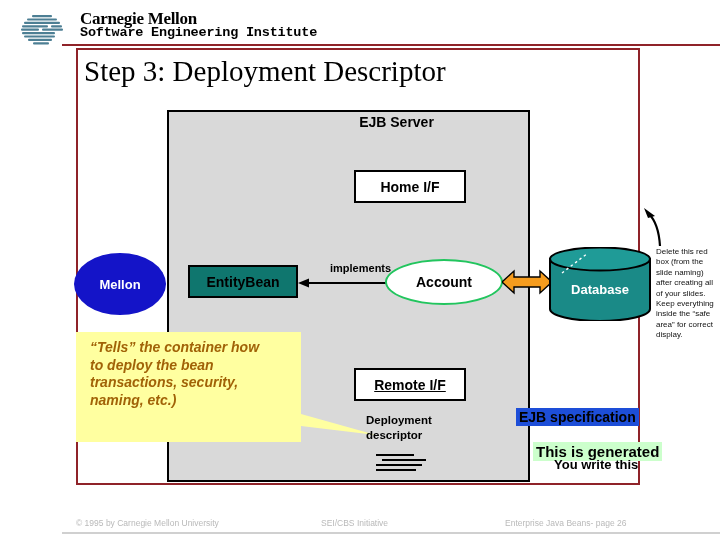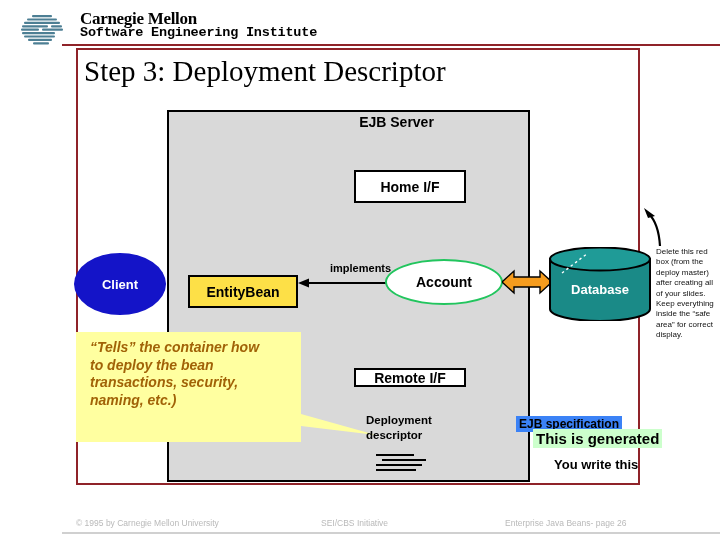--- a/index.html
+++ b/index.html
@@ -120,21 +120,21 @@
     border: 2px solid #000000;
     box-sizing: border-box;
     display: flex;
     align-items: center;
     justify-content: center;
     font-size: 14px;
     font-weight: bold;
     color: #000000;
   }
   #home-iface { left: 354px; top: 170px; width: 112px; height: 33px; }
-  #remote-iface { left: 354px; top: 368px; width: 112px; height: 19px; }
+  #remote-iface { left: 354px; top: 368px; width: 112px; height: 33px; text-decoration: underline; }
 
   
   #client-ellipse {
     position: absolute;
     left: 74px;
     top: 253px;
     width: 92px;
     height: 62px;
     background: #1414c8;
     border-radius: 50%;
@@ -143,24 +143,24 @@
     justify-content: center;
     color: #ffffff;
     font-size: 13px;
     font-weight: bold;
   }
 
   
   #entity-bean {
     position: absolute;
     left: 188px;
-    top: 275px;
+    top: 265px;
     width: 110px;
     height: 33px;
-    background: #fde047;
+    background: #0f766e;
     border: 2px solid #000000;
     box-sizing: border-box;
     display: flex;
     align-items: center;
     justify-content: center;
     font-size: 14px;
     font-weight: bold;
     color: #000000;
   }
 
@@ -272,28 +272,27 @@
   
   .legend-chip {
     position: absolute;
     font-weight: bold;
     color: #000000;
     white-space: nowrap;
   }
   #legend-spec {
     left: 516px;
     top: 408px;
-    background: #3b82f6;
-    font-size: 12px;
+    background: #1d4ed8;
+    font-size: 14px;
     padding: 1px 3px;
-    margin-top: 8px;
   }
   #legend-generated {
     left: 533px;
-    top: 429px;
+    top: 442px;
     background: #ccffcc;
     font-size: 15px;
     padding: 1px 3px;
   }
   #legend-written {
     left: 551px;
     top: 456px;
     background: transparent;
     font-size: 13px;
     padding: 1px 3px;
@@ -369,21 +368,21 @@
 
   <div id="red-box"></div>
 
   <div id="slide-title">Step 3: Deployment Descriptor</div>
 
   <div id="ejb-server-box"></div>
   <div id="ejb-server-label">EJB Server</div>
 
   <div id="home-iface" class="iface-box">Home I/F</div>
 
-  <div id="client-ellipse">Client</div>
+  <div id="client-ellipse">Mellon</div>
 
   <div id="entity-bean">EntityBean</div>
 
   <div id="implements-label">implements</div>
   <div id="implements-arrow">
     <svg width="92" height="12" viewBox="0 0 92 12" xmlns="http://www.w3.org/2000/svg">
       <line x1="10" y1="6" x2="92" y2="6" stroke="#000" stroke-width="2"></line>
       <polygon points="0,6 11,1.5 11,10.5" fill="#000"></polygon>
     </svg>
   </div>
@@ -435,20 +434,20 @@
   <div id="legend-spec" class="legend-chip">EJB specification</div>
   <div id="legend-generated" class="legend-chip">This is generated</div>
   <div id="legend-written" class="legend-chip">You write this</div>
 
   <div id="note-arrow">
     <svg width="32" height="40" viewBox="0 0 32 40" xmlns="http://www.w3.org/2000/svg">
       <path d="M16,40 C15,24 11,14 5,8" stroke="#000" stroke-width="2.2" fill="none"></path>
       <polygon points="0,2 11,10 4,12" fill="#000"></polygon>
     </svg>
   </div>
-  <div id="margin-note">Delete this red box (from the deploy master) after creating all of your slides. Keep everything inside the “safe area” for correct display.</div>
+  <div id="margin-note">Delete this red box (from the slide naming) after creating all of your slides. Keep everything inside the “safe area” for correct display.</div>
 
   <div id="footer-rule"></div>
   <div id="footer-copyright" class="footer-cell">© 1995 by Carnegie Mellon University</div>
   <div id="footer-center" class="footer-cell">SEI/CBS Initiative</div>
   <div id="footer-right" class="footer-cell">Enterprise Java Beans- page 26</div>
 
 </div>
 
 </body></html>

